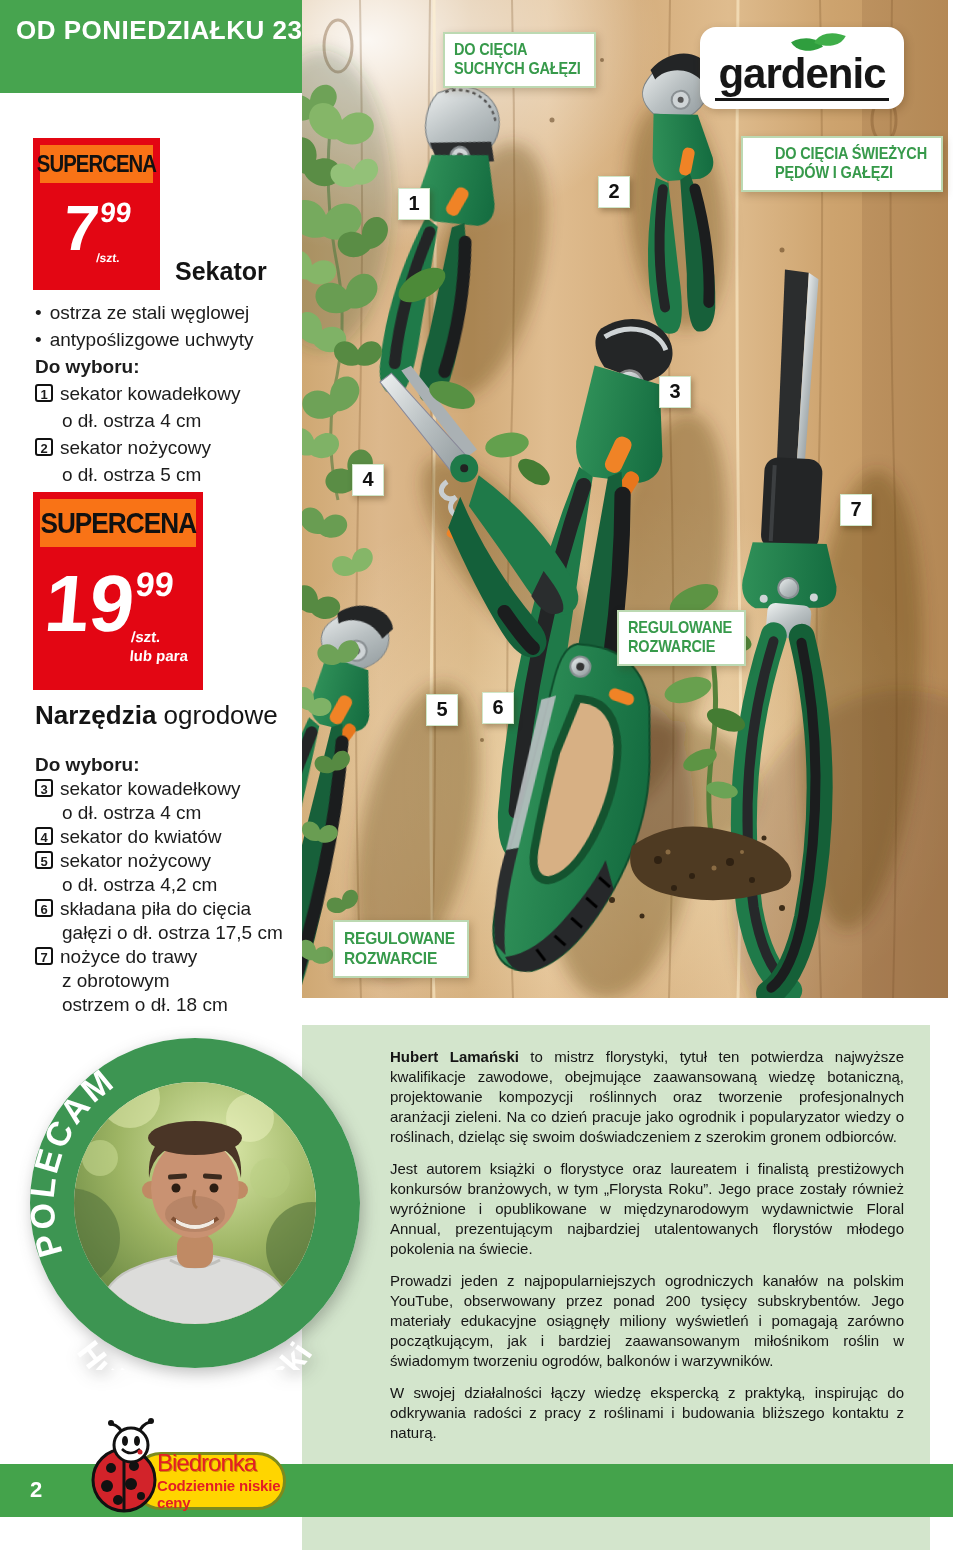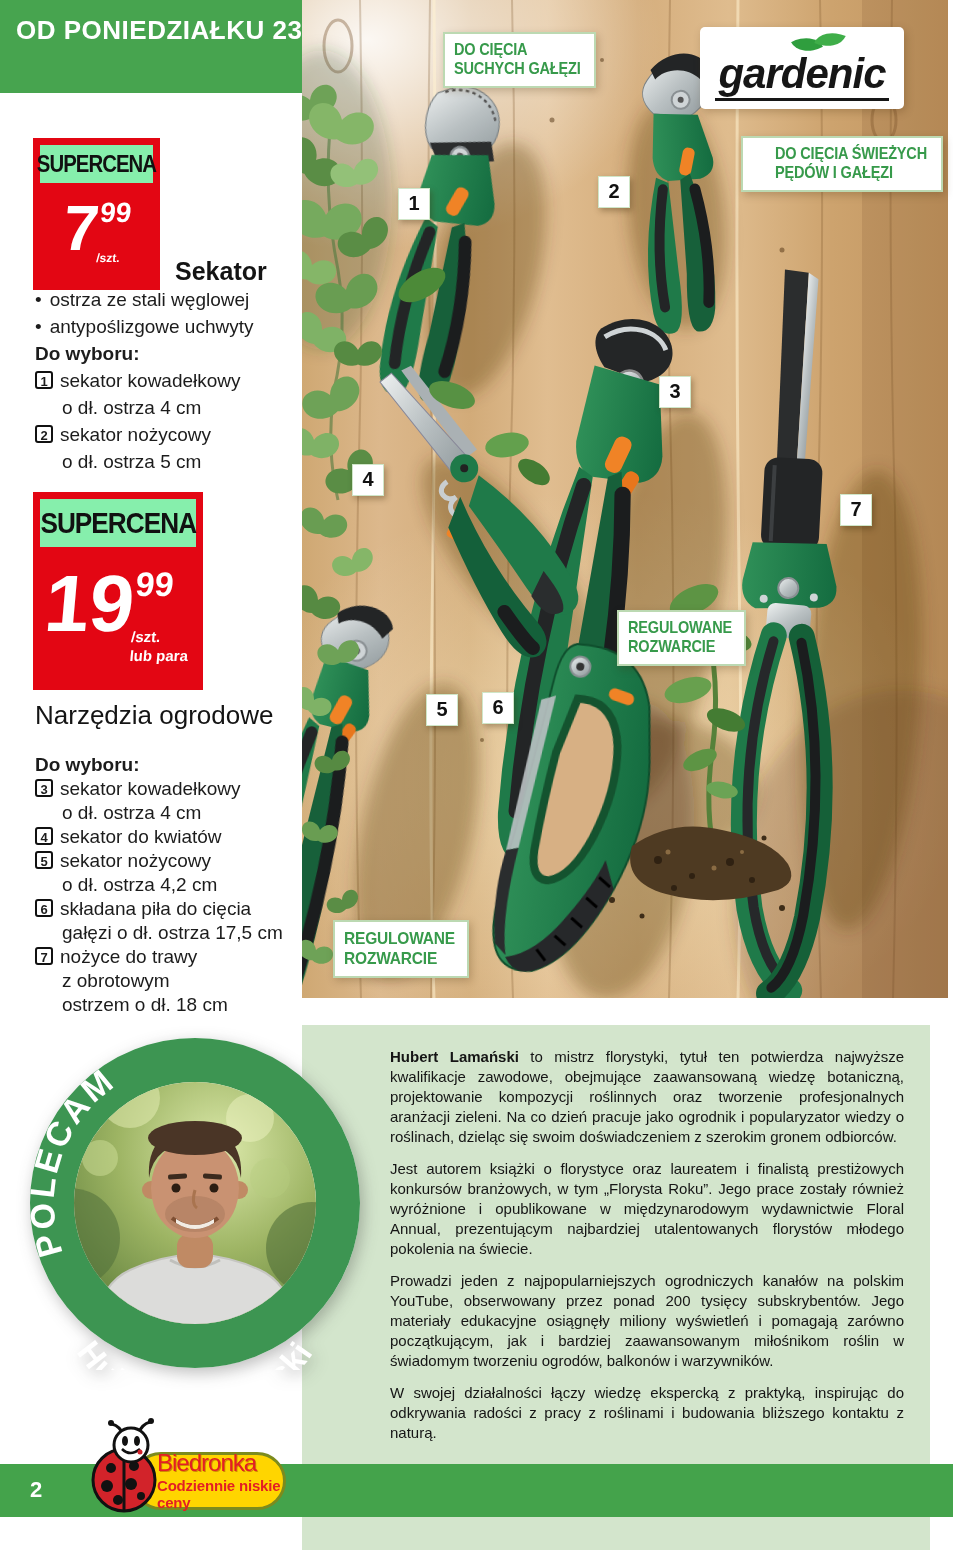--- a/index.html
+++ b/index.html
@@ -6,21 +6,21 @@
   .page{position:relative;width:953px;height:1550px;background:#fff;overflow:hidden;
         font-family:"Liberation Sans",sans-serif;color:#141414;}
 
   
   .header-band{position:absolute;left:0;top:0;width:345px;height:93px;background:#47a44f;
                padding:14px 0 0 16px;box-sizing:border-box;}
   .header-band div{color:#fff;font-weight:bold;font-size:26px;line-height:33px;letter-spacing:.5px;}
 
   
   .badge{position:absolute;background:#e30613;box-sizing:border-box;}
-  .badge .strip{position:absolute;left:7px;right:7px;top:7px;background:#86efac;
+  .badge .strip{position:absolute;left:7px;right:7px;top:7px;background:#f97316;
                 display:flex;align-items:center;justify-content:center;}
   .badge .strip span{font-weight:bold;color:#111;letter-spacing:-1px;transform:scale(.97,1.12);white-space:nowrap;}
   .badge .price{position:absolute;left:0;right:0;display:flex;justify-content:center;color:#fff;transform:skewX(-5deg);}
   .badge .pmain{font-weight:bold;line-height:1;}
   .badge .pcol{display:flex;flex-direction:column;align-items:flex-start;}
   .badge .pcents{font-weight:bold;line-height:.9;}
   .badge .punit{font-weight:bold;}
   .badge1{left:33px;top:138px;width:127px;height:152px;}
   .badge1 .strip{height:38px;} .badge1 .strip span{font-size:21px;}
   .badge1 .price{top:58px;}
@@ -28,25 +28,25 @@
   .badge1 .punit{font-size:12px;margin-top:26px;}
   .badge2{left:33px;top:492px;width:170px;height:198px;}
   .badge2 .strip{height:48px;} .badge2 .strip span{font-size:27px;}
   .badge2 .price{top:72px;}
   .badge2 .pmain{font-size:80px;} .badge2 .pcents{font-size:34px;margin-top:5px;}
   .badge2 .punit{font-size:15px;margin-top:28px;}
   .badge2 .punit2{font-size:15px;font-weight:bold;margin-top:2px;}
 
   .title1{position:absolute;left:175px;top:257px;font-size:25px;font-weight:bold;}
   .title2{position:absolute;left:35px;top:700px;font-size:26px;}
-  .title2 b{font-weight:normal;}
+  .title2 b{font-weight:bold;}
 
   
   .spec{position:absolute;left:35px;width:272px;font-size:19px;color:#1c1c1c;}
-  .spec1{top:286px;} .spec1 .row{line-height:27px;}
+  .spec1{top:299px;} .spec1 .row{line-height:27px;}
   .spec2{top:753px;} .spec2 .row{line-height:24px;}
   .spec .row{white-space:nowrap;}
   .spec .bold{font-weight:bold;}
   .spec .dot{margin-right:8px;}
   .spec .cont{padding-left:27px;}
   .numbox{display:inline-block;width:18px;height:18px;border:2px solid #111;border-radius:3px;
           font-size:13px;font-weight:bold;line-height:17px;text-align:center;margin-right:7px;
           vertical-align:1px;box-sizing:border-box;}
 
   
@@ -67,22 +67,22 @@
   .lab-reg2{left:333px;top:920px;font-size:16px;}
 
   .tag{position:absolute;width:30px;height:30px;background:#fff;border:1px solid #cfe6c8;
        font-size:20px;font-weight:bold;color:#111;text-align:center;line-height:29px;
        box-shadow:2px 3px 6px rgba(60,40,10,.35);}
   .tag1{left:398px;top:188px;} .tag2{left:598px;top:176px;} .tag3{left:659px;top:376px;}
   .tag4{left:352px;top:464px;} .tag5{left:426px;top:694px;} .tag6{left:482px;top:692px;}
   .tag7{left:840px;top:494px;}
 
   
-  .gard{position:absolute;left:700px;top:27px;width:204px;height:82px;background:#fff;border-radius:5px;
-        box-shadow:2px 3px 8px rgba(70,45,10,.25);font-style:italic;}
+  .gard{position:absolute;left:700px;top:27px;width:204px;height:82px;background:#fff;border-radius:16px;
+        box-shadow:2px 3px 8px rgba(70,45,10,.25);}
   .gard .word{position:absolute;left:0;right:0;top:26px;text-align:center;}
   .gard .word span{display:inline-block;font-size:42px;font-weight:bold;letter-spacing:-1px;color:#161616;
         line-height:1;border-bottom:3px solid #161616;padding:0 3px 3px;}
   .leaf{position:absolute;width:26px;height:19px;background:#3fae49;}
   .leafL{left:94px;top:8px;border-radius:0 100% 0 100%;transform:rotate(-28deg);background:#2f9e3e;}
   .leafR{left:117px;top:3px;border-radius:100% 0 100% 0;transform:rotate(24deg);}
 
   
   .panel{position:absolute;left:302px;top:1025px;width:628px;height:525px;background:#d3e5cc;}
   .panel .txt{position:absolute;left:88px;right:26px;top:22px;font-size:15px;line-height:20px;

